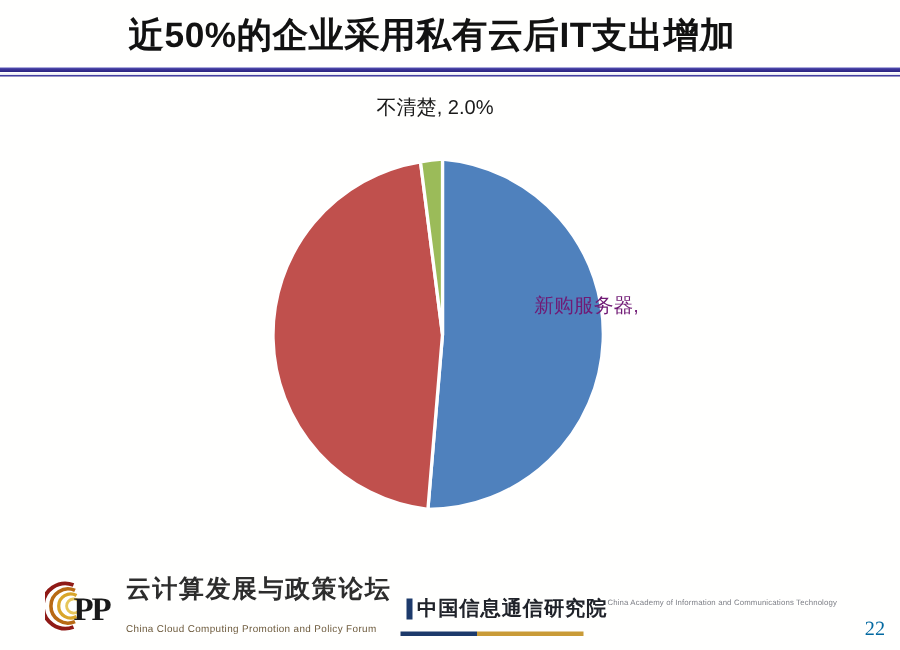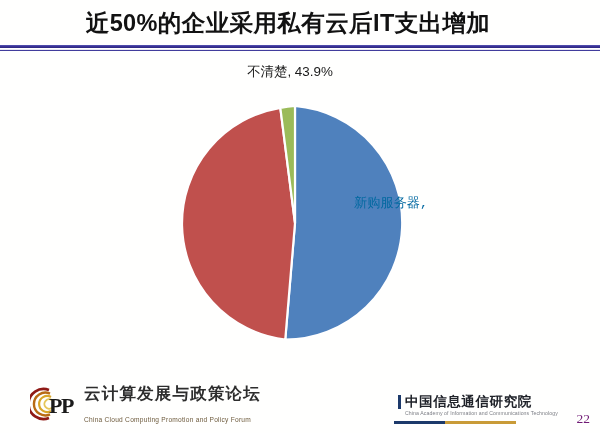--- a/index.html
+++ b/index.html
@@ -84,22 +84,21 @@
   #label-unclear {
     left: 195px;
     top: 8px;
     width: 190px;
     font-size: 13.4px;
   }
   #label-new-server {
     left: 325px;
     top: 140px;
     width: 132px;
-    color: #0369a1;
-    font-family: Liberation Mono, monospace;
+    color: #701a75;
   }
   #label-existing {
     left: 148px;
     top: 170px;
     width: 138px;
     color: #2a0f0f;
   }
   .pie-label .lbl-line { display: block; }
 
   
@@ -162,21 +161,21 @@
     font-size: 25px;
     font-weight: bold;
     color: #1d3a6b;
     letter-spacing: -0.8px;
     line-height: 26px;
     font-family: "Liberation Sans", "DejaVu Sans", sans-serif;
   }
   #logo-caict .caict-right {
     margin-left: 6px;
     display: flex;
-    flex-direction: column;
+    flex-direction: row;
     justify-content: flex-start;
     position: relative;
     padding-left: 7px;
   }
   #logo-caict .caict-right:before {
     content: "";
     position: absolute;
     left: 0;
     top: 1px;
     width: 3.5px;
@@ -205,21 +204,21 @@
     width: 122px;
     height: 3px;
     background: linear-gradient(to right, #1d3a6b 0%, #1d3a6b 42%, #c99b37 42%, #c99b37 100%);
   }
 
   #page-number {
     position: absolute;
     right: 10px;
     bottom: 6px;
     font-size: 13.5px;
-    color: #701a75;
+    color: #0369a1;
     font-family: "Liberation Serif", "DejaVu Serif", serif;
   }
 </style>
 </head>
 <body>
 
 <div id="slide-title">近50%的企业采用私有云后IT支出增加</div>
 
 <div id="title-divider">
   <div class="bar-main"></div>
@@ -235,21 +234,21 @@
 
       <path fill="#4f81bd" stroke="#ffffff" stroke-width="2.2" d="M 295 168 L 295 51 A 117 117 0 0 1 285.26 284.59 Z"></path>
 
       <path fill="#c0504d" stroke="#ffffff" stroke-width="2.2" d="M 295 168 L 285.26 284.59 A 117 117 0 0 1 280.33 52.90 Z"></path>
 
       <path fill="#9bbb59" stroke="#ffffff" stroke-width="2.2" d="M 295 168 L 280.33 52.90 A 117 117 0 0 1 295 51 Z"></path>
     </g>
   </svg>
 
   <div class="pie-label" id="label-unclear">
-    <span class="lbl-line">不清楚, 43.9%</span>
+    <span class="lbl-line">不清楚, 2.0%</span>
   </div>
 
   <div class="pie-label" id="label-new-server">
     <span class="lbl-line">新购服务器,</span>
   </div>
 
 </div>
 
 <div id="footer">
 

